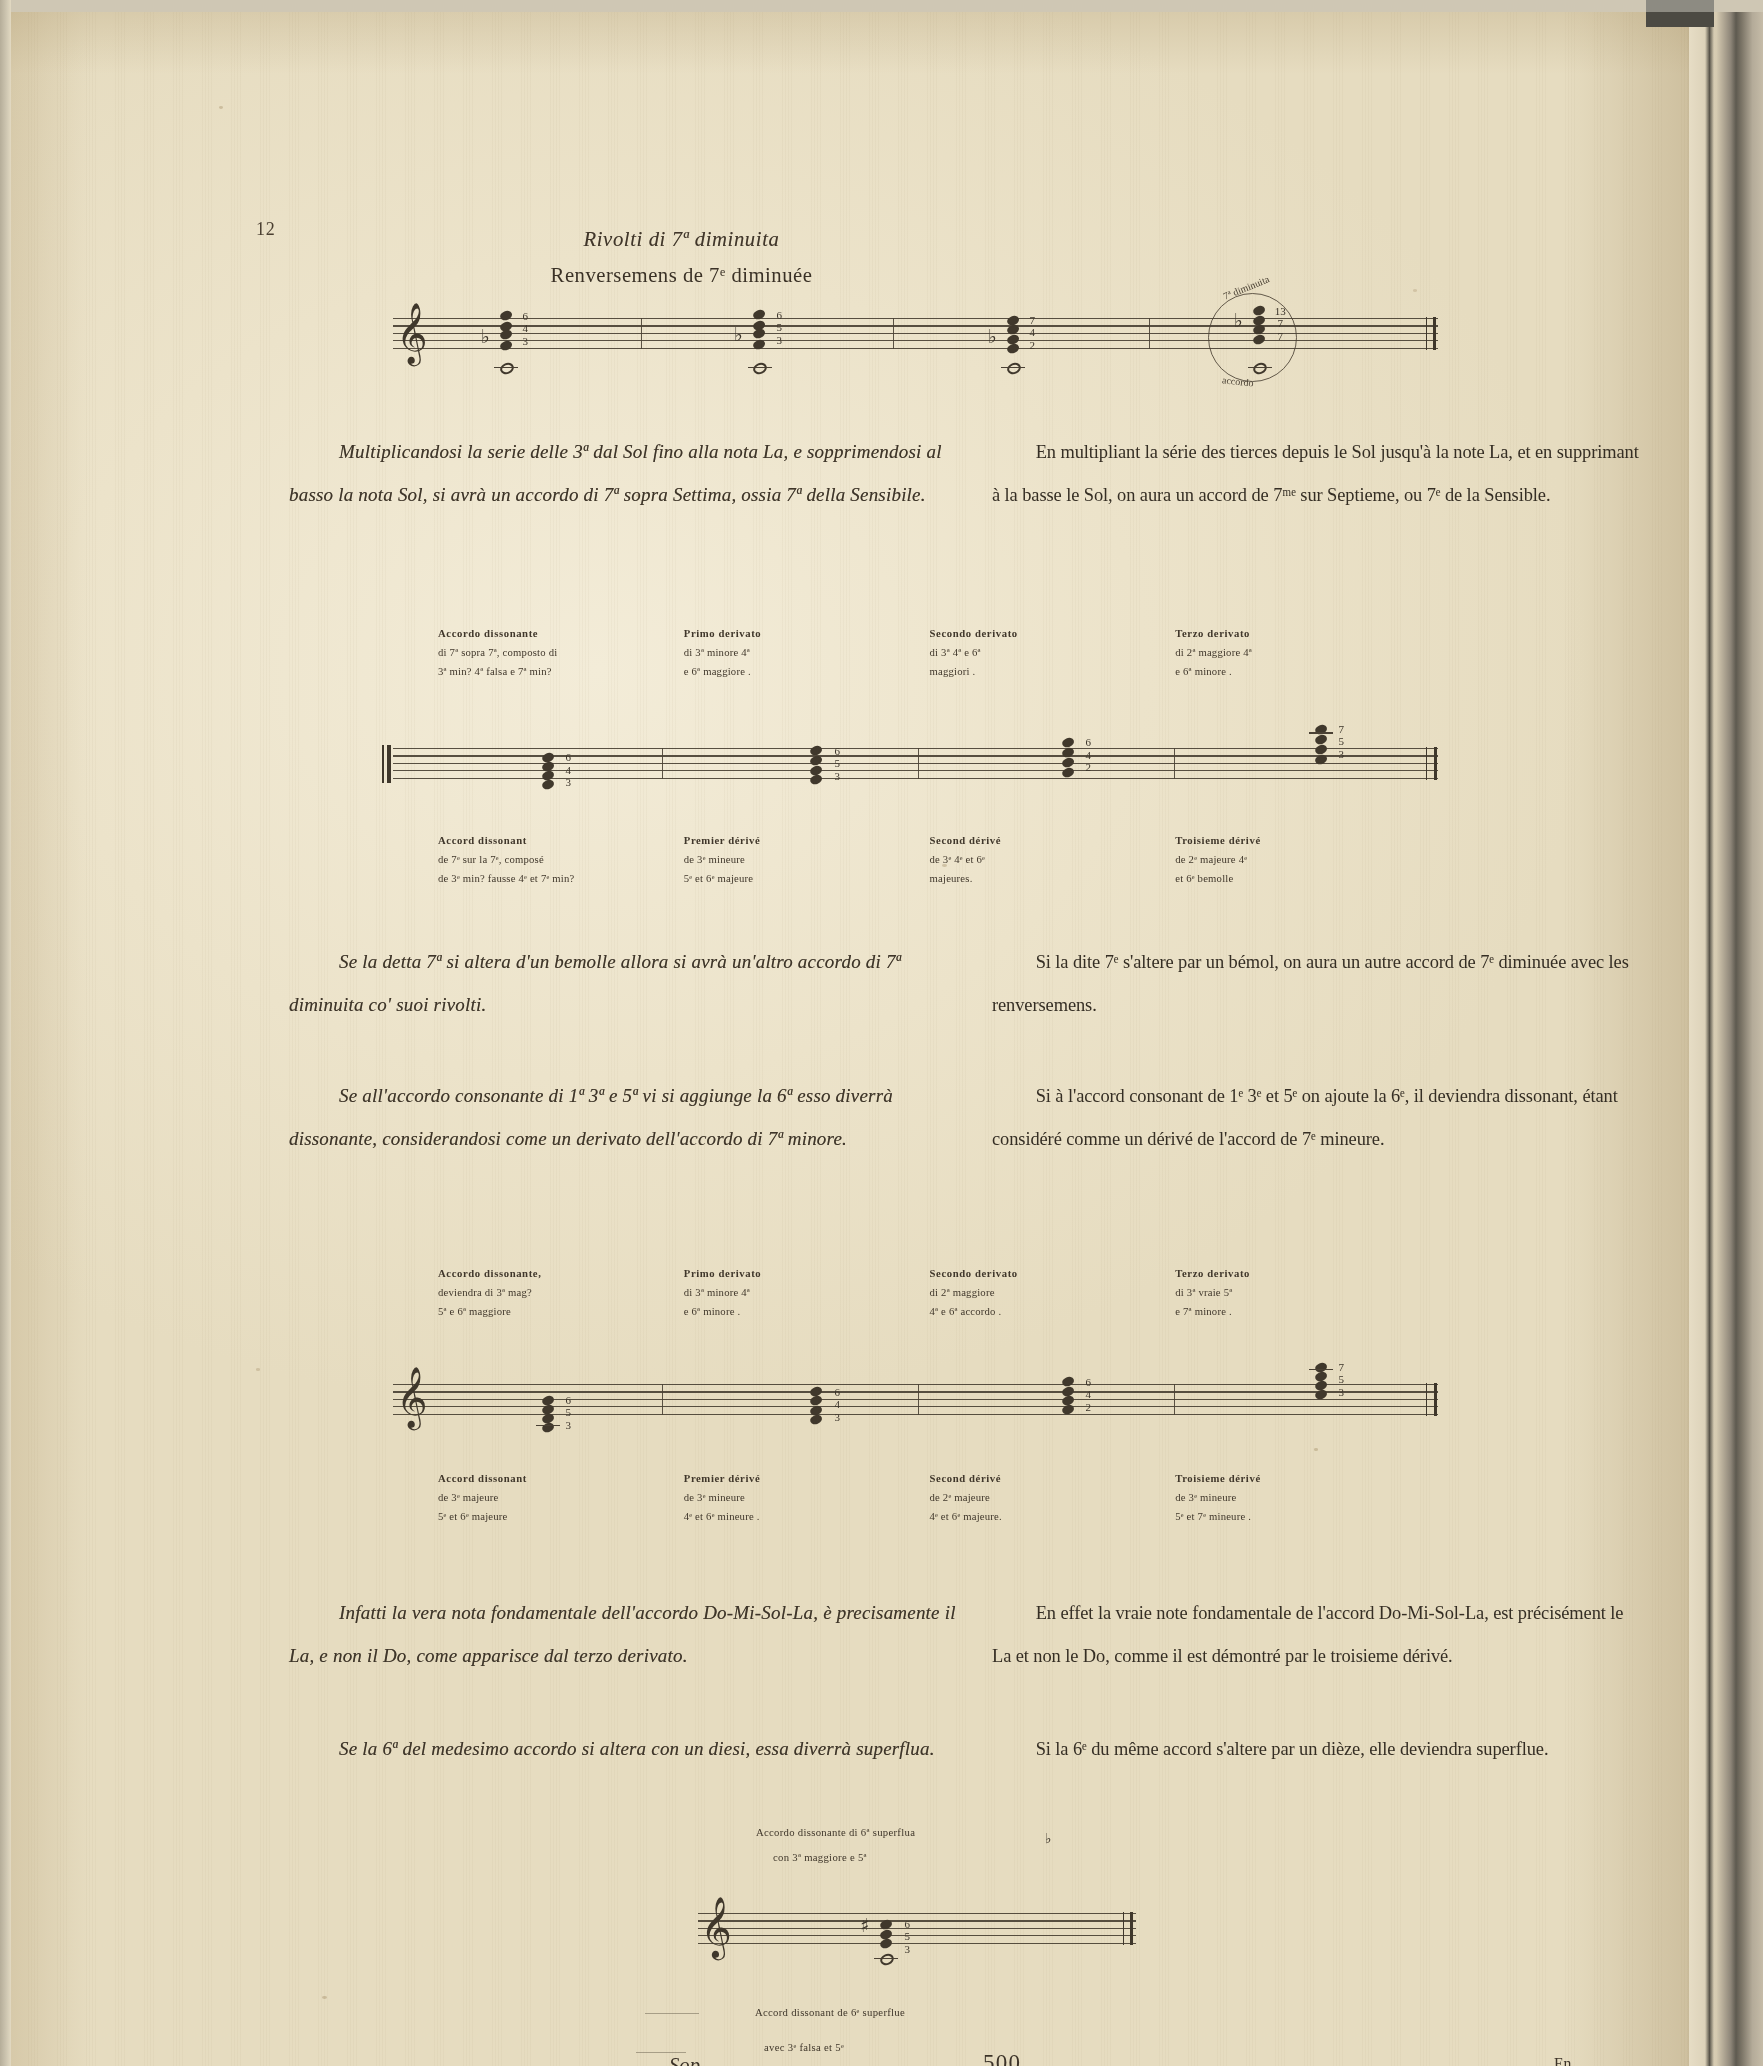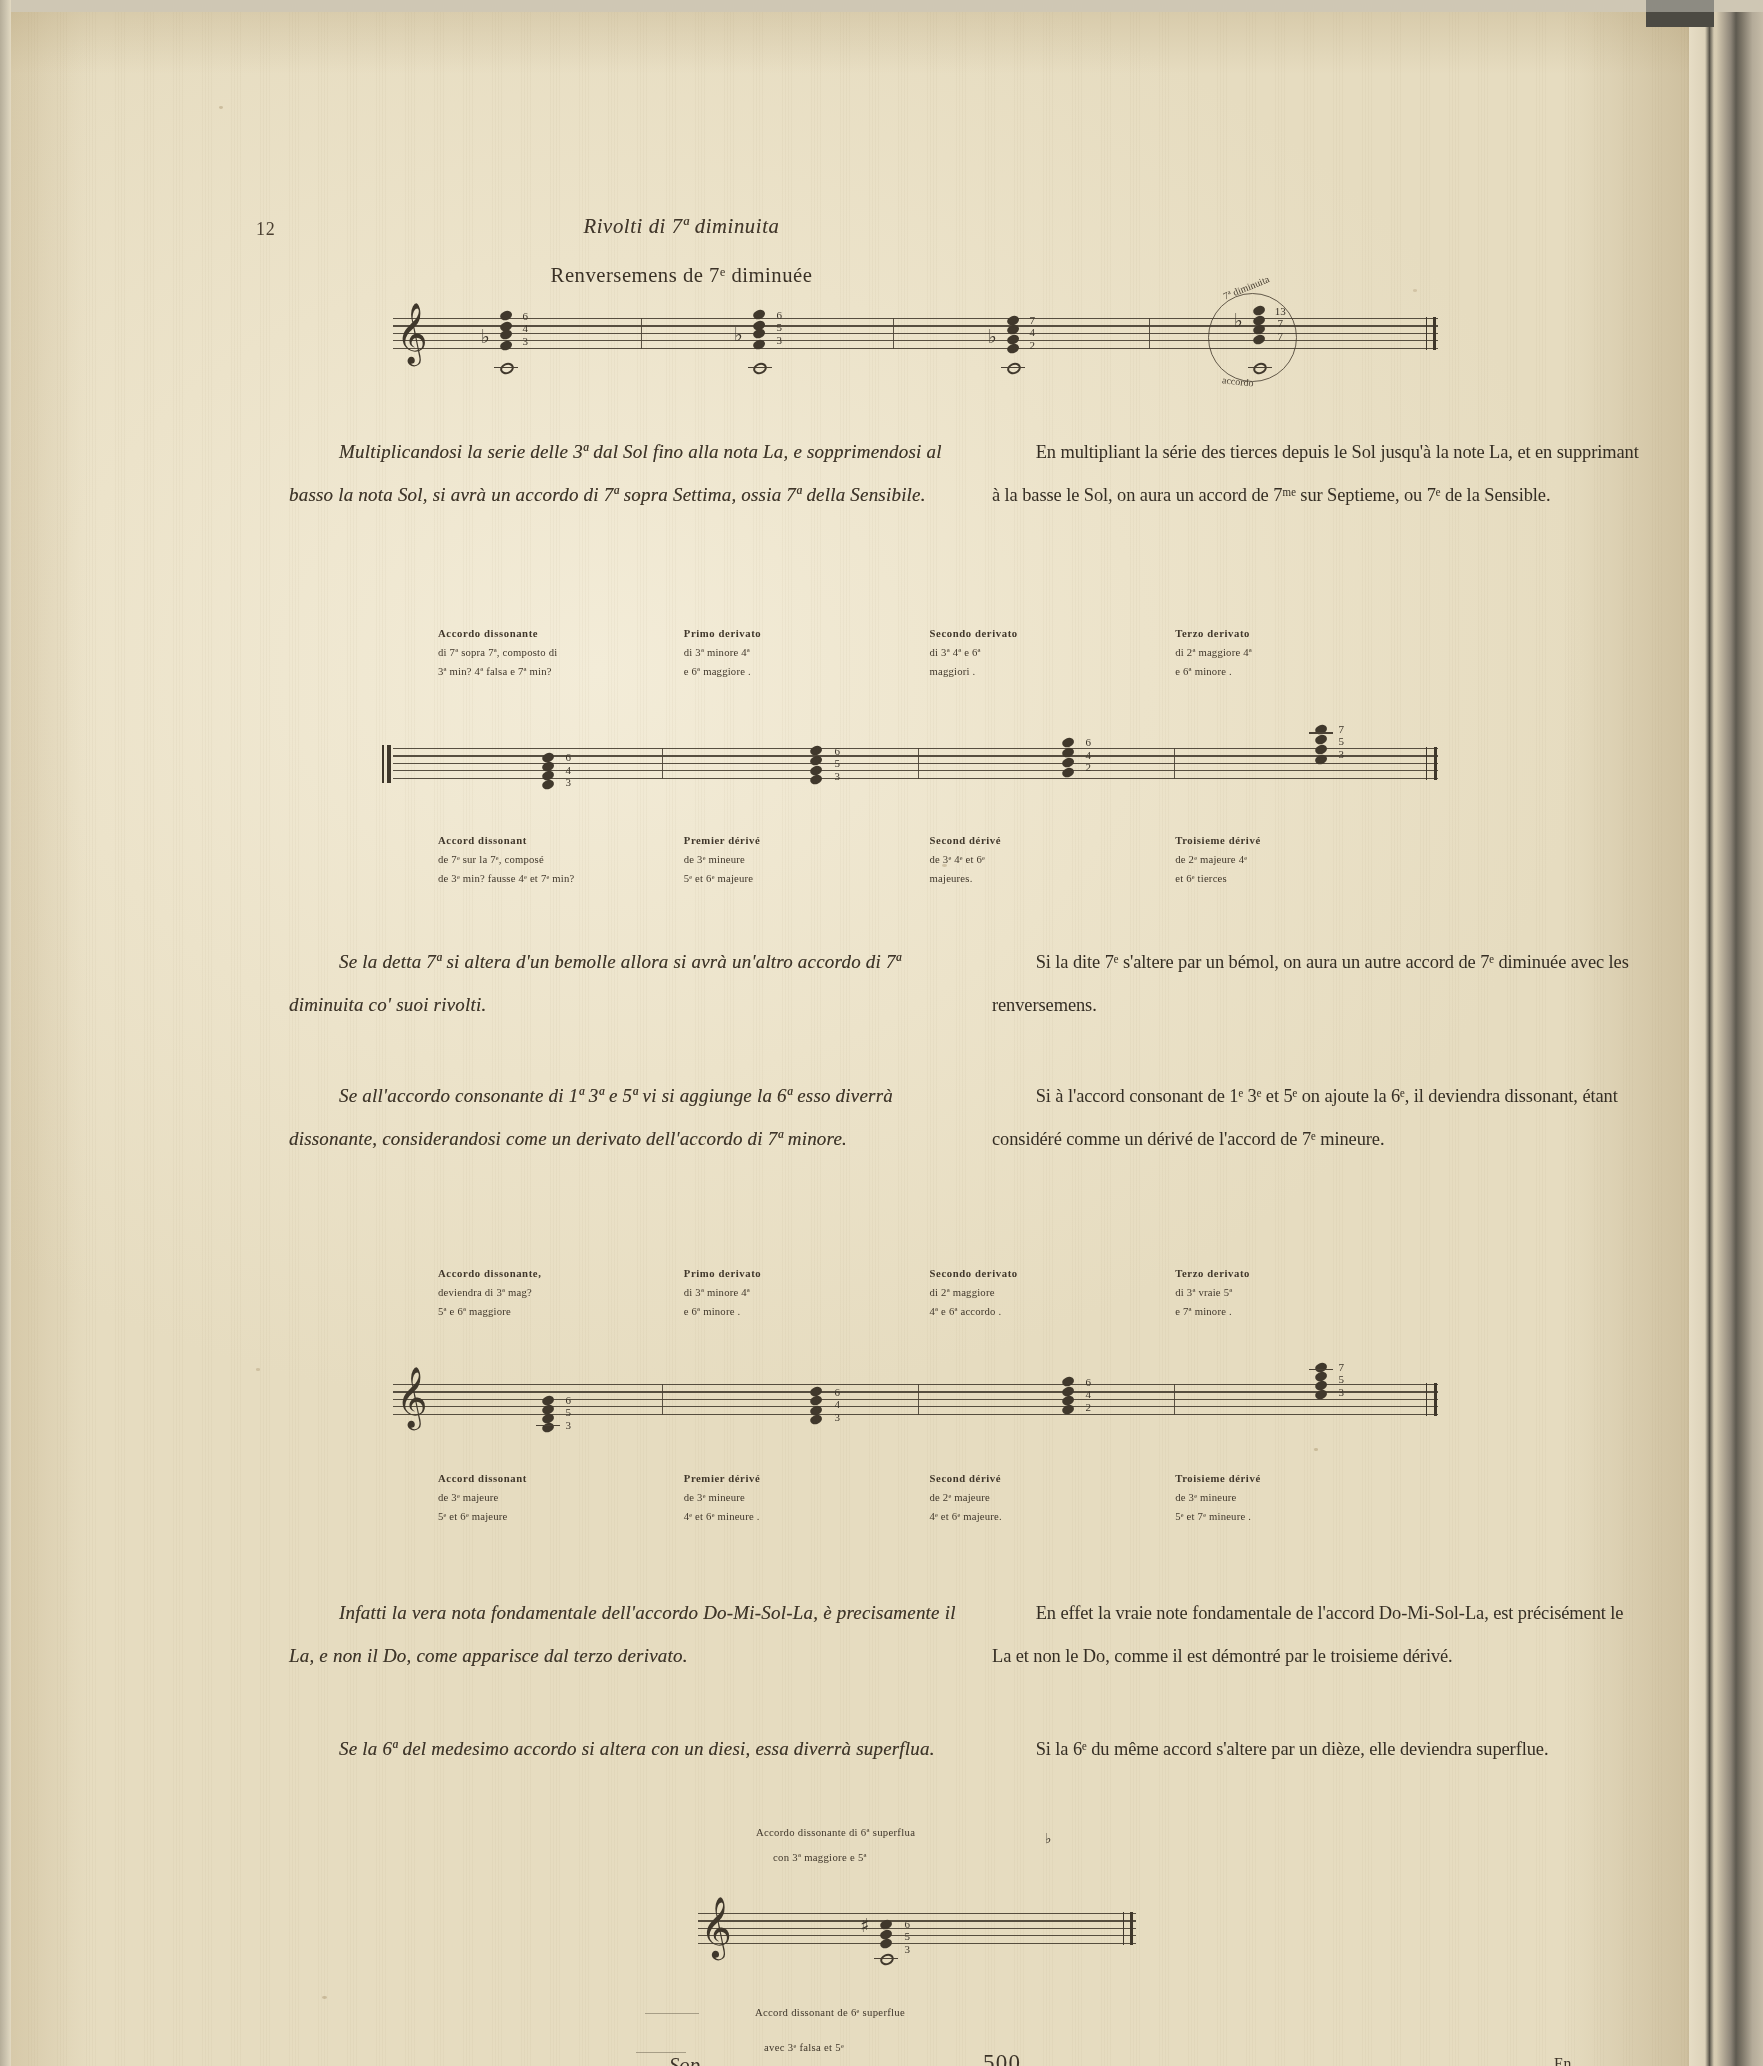--- a/index.html
+++ b/index.html
@@ -178,21 +178,21 @@
   <div class="spec" style="left:219px;top:106px;width:4.1px;height:2.9px;"></div>
   <div class="spec" style="left:636px;top:494px;width:3.7px;height:2.5px;"></div>
   <div class="spec" style="left:942px;top:864px;width:4.5px;height:2.9px;"></div>
   <div class="spec" style="left:1314px;top:1448px;width:3.7px;height:2.5px;"></div>
   <div class="spec" style="left:322px;top:1996px;width:5px;height:2.9px;"></div>
   <div class="spec" style="left:1413px;top:289px;width:4.1px;height:2.5px;opacity:.22"></div>
   <div class="spec" style="left:256px;top:1368px;width:3.7px;height:2.5px;opacity:.25"></div>
 
   <div class="folio" style="left:256px;top:219px;">12</div>
 
-  <div class="hd-it" style="left:413px;top:215px;width:537px;">Rivolti di 7ª diminuita</div>
+  <div class="hd-it" style="left:413px;top:228px;width:537px;">Rivolti di 7ª diminuita</div>
   <div class="hd-fr" style="left:413px;top:264px;width:537px;">Renversemens de 7ᵉ diminuée</div>
 
   <div class="sys" style="left:393px;top:318px;width:1045px;height:41px;">
     <div class="staff">
       <div class="sline l0"></div>
         <div class="sline l1"></div>
         <div class="sline l2"></div>
       <div class="sline l3"></div>
         <div class="sline l4"></div>
     </div>
@@ -327,21 +327,21 @@
       <div>5ᵉ et 6ᵉ majeure</div>
     </div>
     <div class="capcell">
       <div class="chead">Second dérivé</div>
       <div>de 3ᵉ 4ᵉ et 6ᵉ</div>
       <div>majeures.</div>
     </div>
     <div class="capcell">
       <div class="chead">Troisieme dérivé</div>
       <div>de 2ᵉ majeure 4ᵉ</div>
-      <div>et 6ᵉ tierces</div>
+      <div>et 6ᵉ bemolle</div>
     </div>
   </div>
 
   <div class="col" style="left:289px;top:940px;">
     <p class="para it-body">Se la detta 7ª si altera d'un bemolle allora si avrà un'altro accordo di 7ª diminuita co' suoi rivolti.</p>
   </div>
   <div class="col" style="left:992px;top:940px;">
     <p class="para fr-body">Si la dite 7ᵉ s'altere par un bémol, on aura un autre accord de 7ᵉ diminuée avec les renversemens.</p>
   </div>
 

